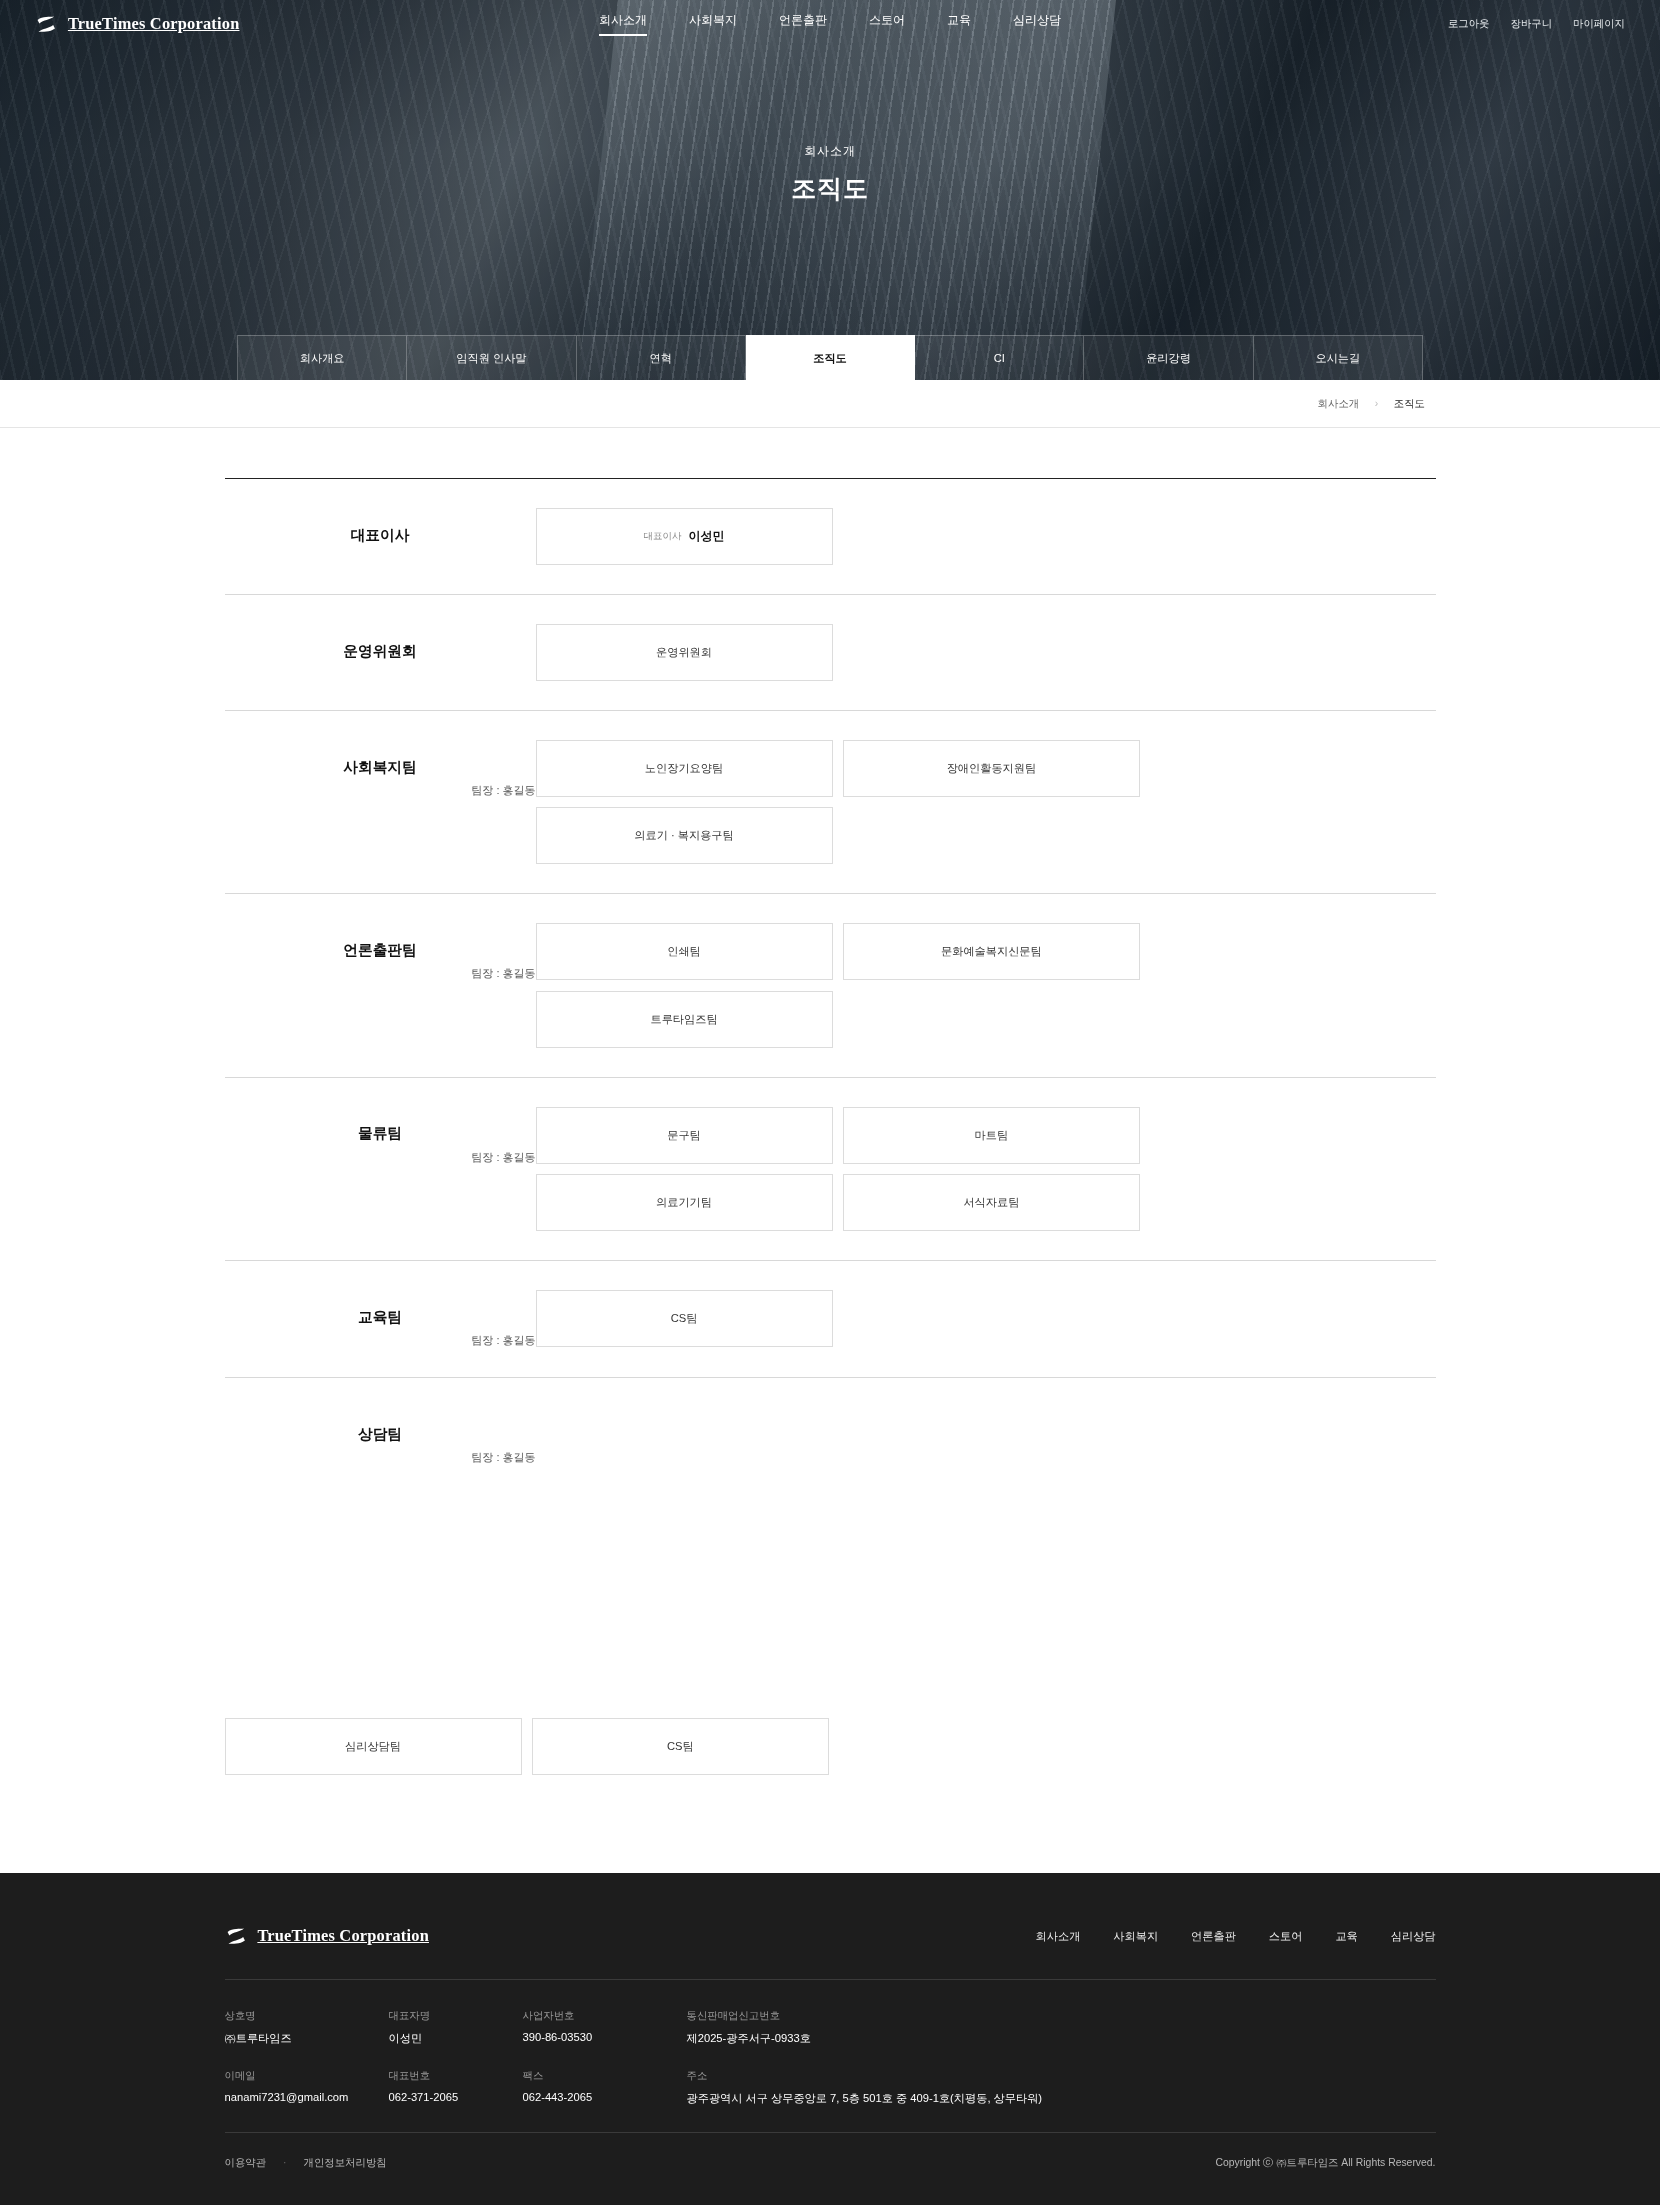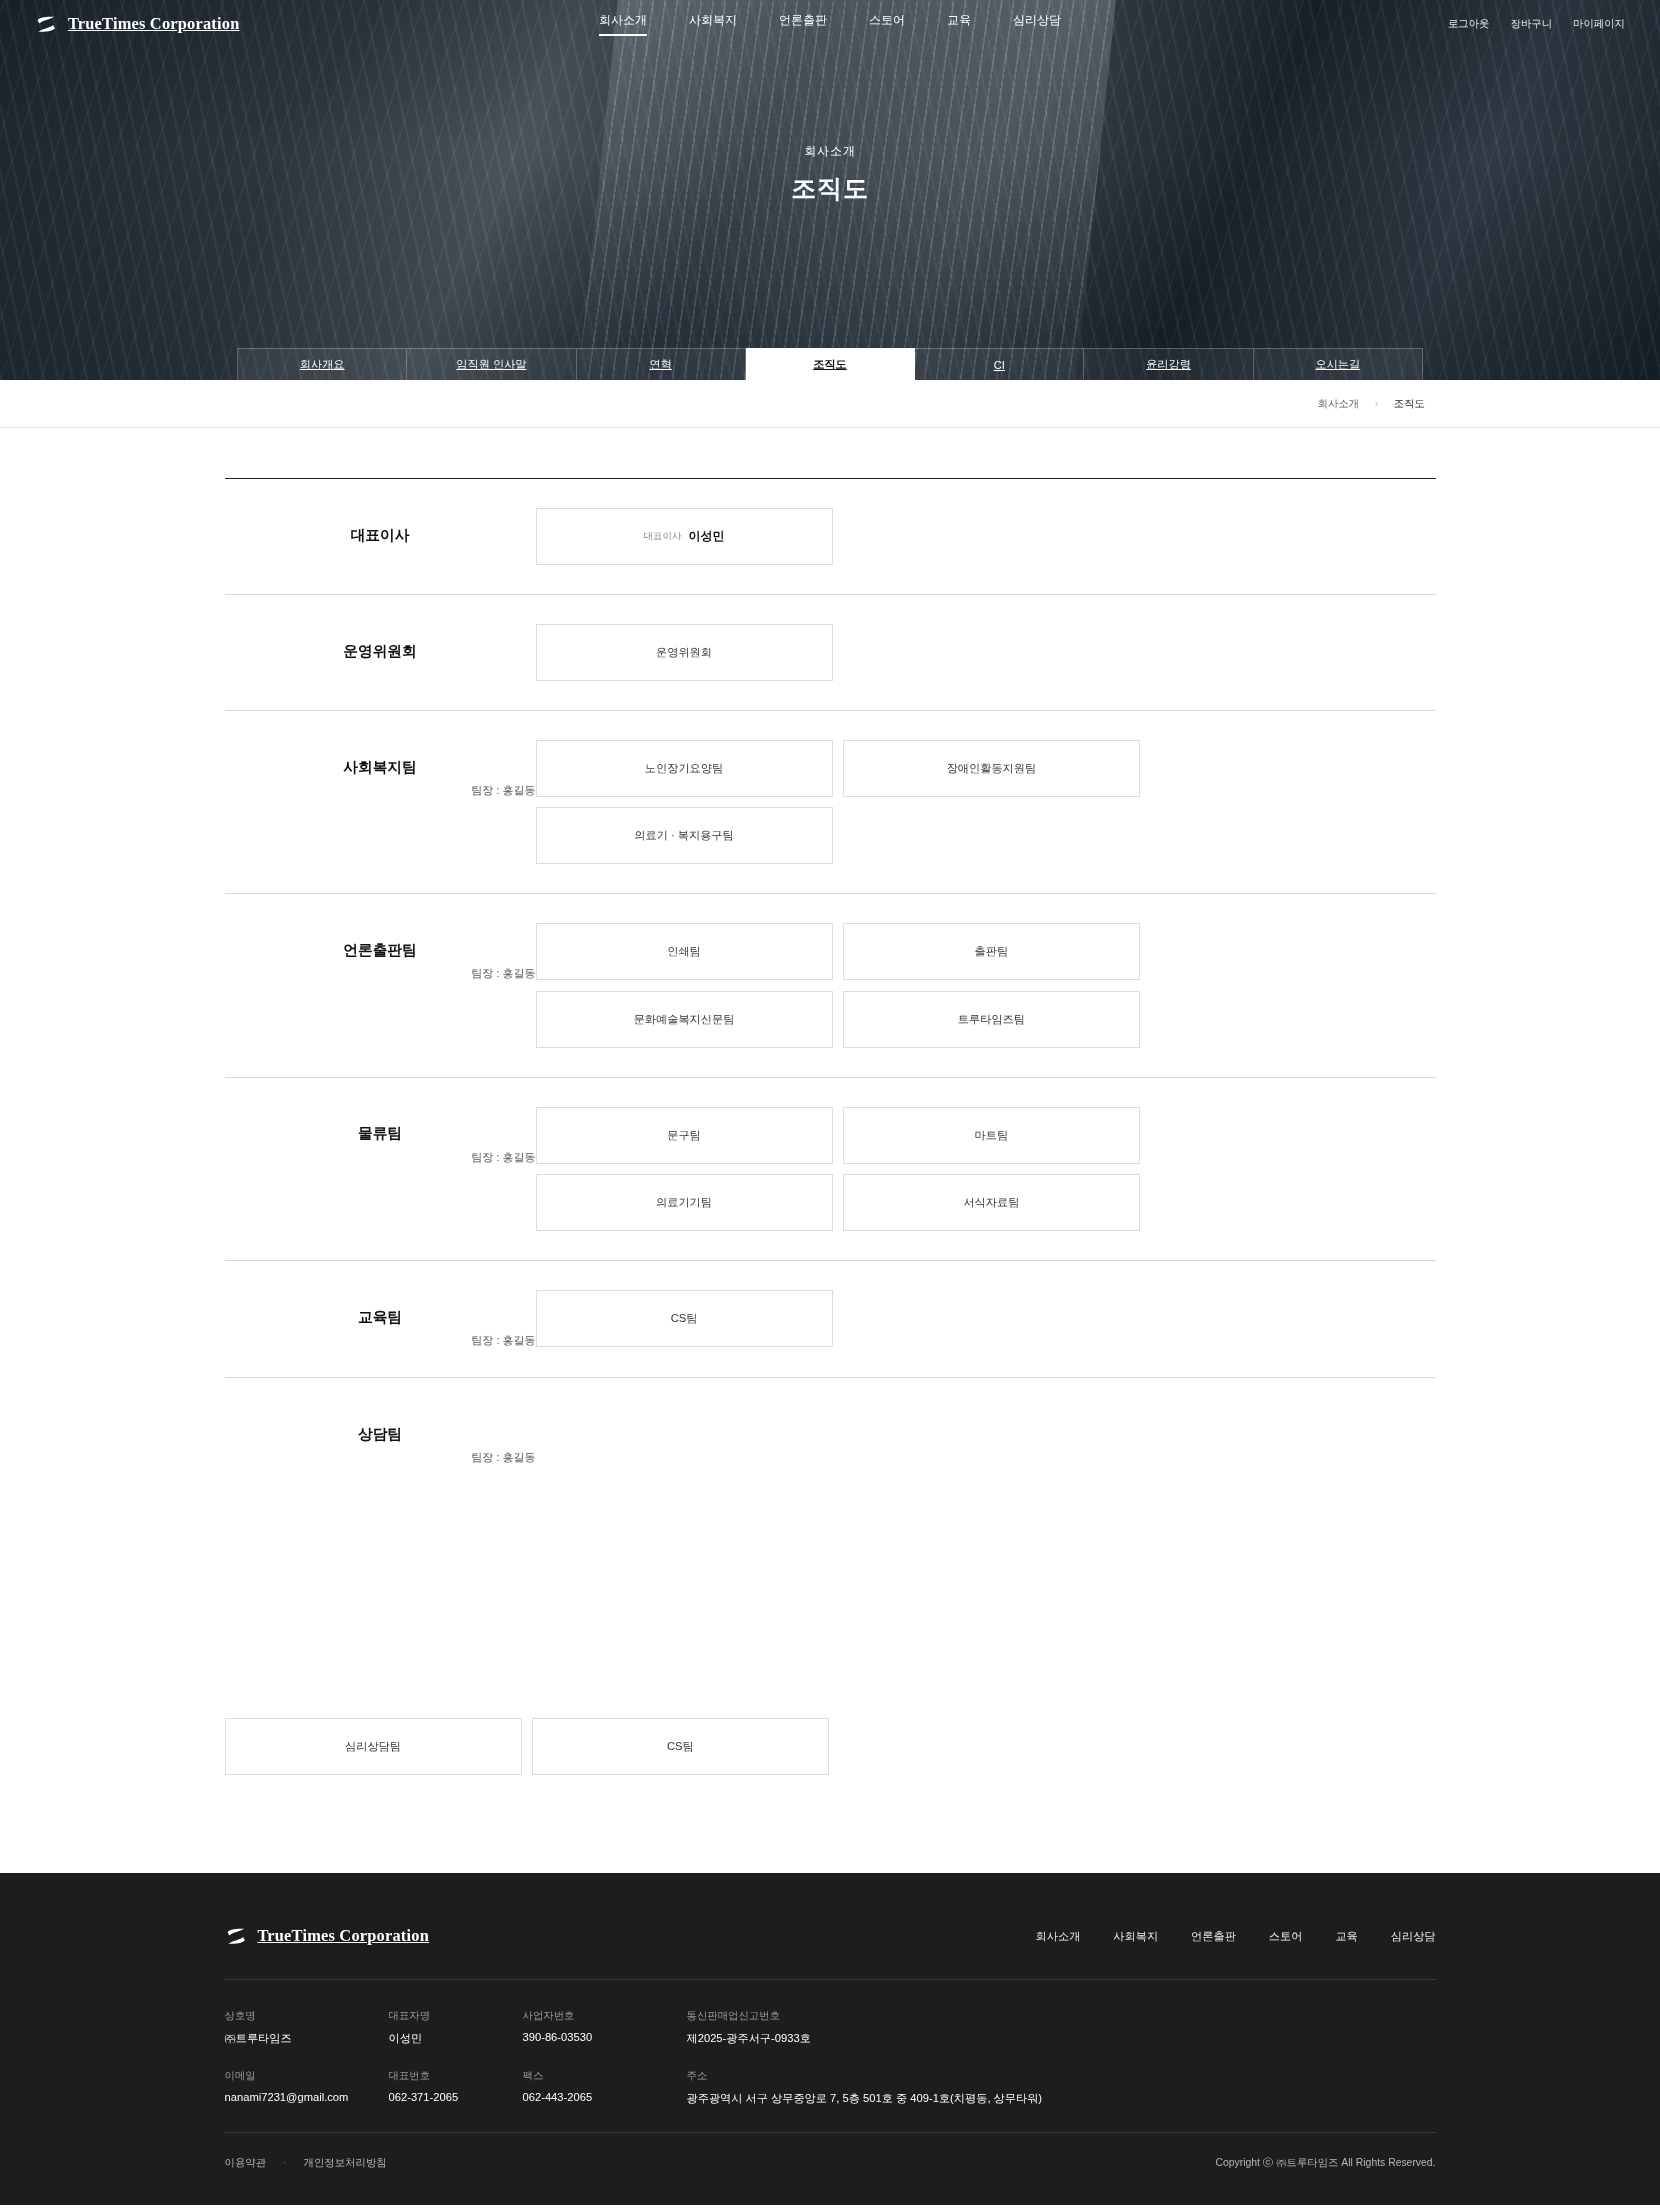--- a/index.html
+++ b/index.html
@@ -128,32 +128,31 @@
     left: 50%;
     transform: translateX(-50%);
     bottom: 0;
     z-index: 6;
     display: flex;
     width: 1186px;
     border-left: 0.9px solid rgba(255,255,255,0.25);
   }
   .hero-tab {
     flex: 1 1 0;
-    height: 32px;
+    height: 45px;
     display: flex;
     align-items: center;
     justify-content: center;
     font-size: 11.2px;
     color: #fff;
     background: rgba(255,255,255,0.06);
     border-right: 0.9px solid rgba(255,255,255,0.25);
     border-top: 0.9px solid rgba(255,255,255,0.25);
     cursor: pointer;
     white-space: nowrap;
-    text-decoration: underline;
   }
   .hero-tab.active {
     background: #ffffff;
     color: #111;
     font-weight: bold;
     border-top-color: #fff;
   }
 
   
   .breadcrumb-bar {
@@ -377,21 +376,20 @@
       </div>
     </div>
 
     <div class="org-row">
       <div class="org-label">
         <div class="title">언론출판팀</div>
         <div class="leader">팀장 : 홍길동</div>
       </div>
       <div class="org-boxes">
         <div class="org-box">인쇄팀</div>
-        <div class="org-box">출판팀</div>
         <div class="org-box">문화예술복지신문팀</div>
         <div class="org-box">트루타임즈팀</div>
       </div>
     </div>
 
     <div class="org-row">
       <div class="org-label">
         <div class="title">물류팀</div>
         <div class="leader">팀장 : 홍길동</div>
       </div>

